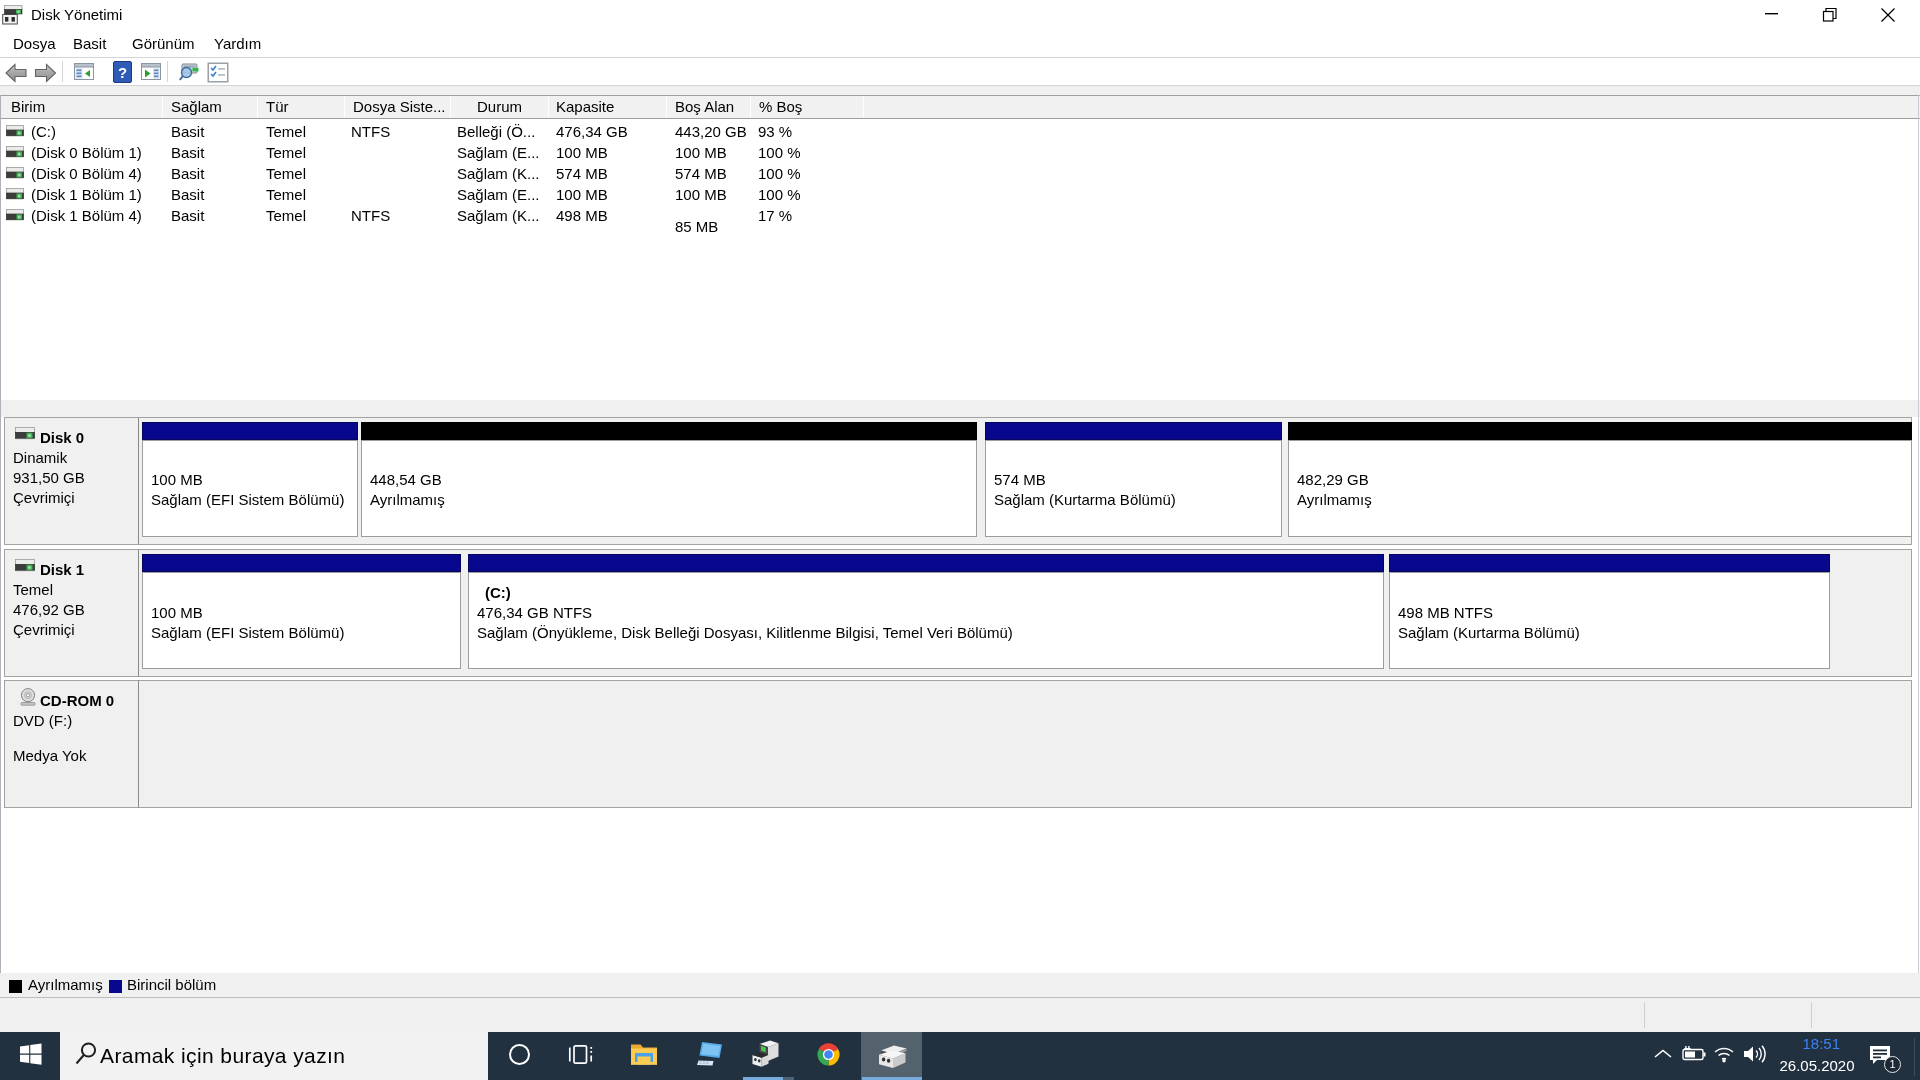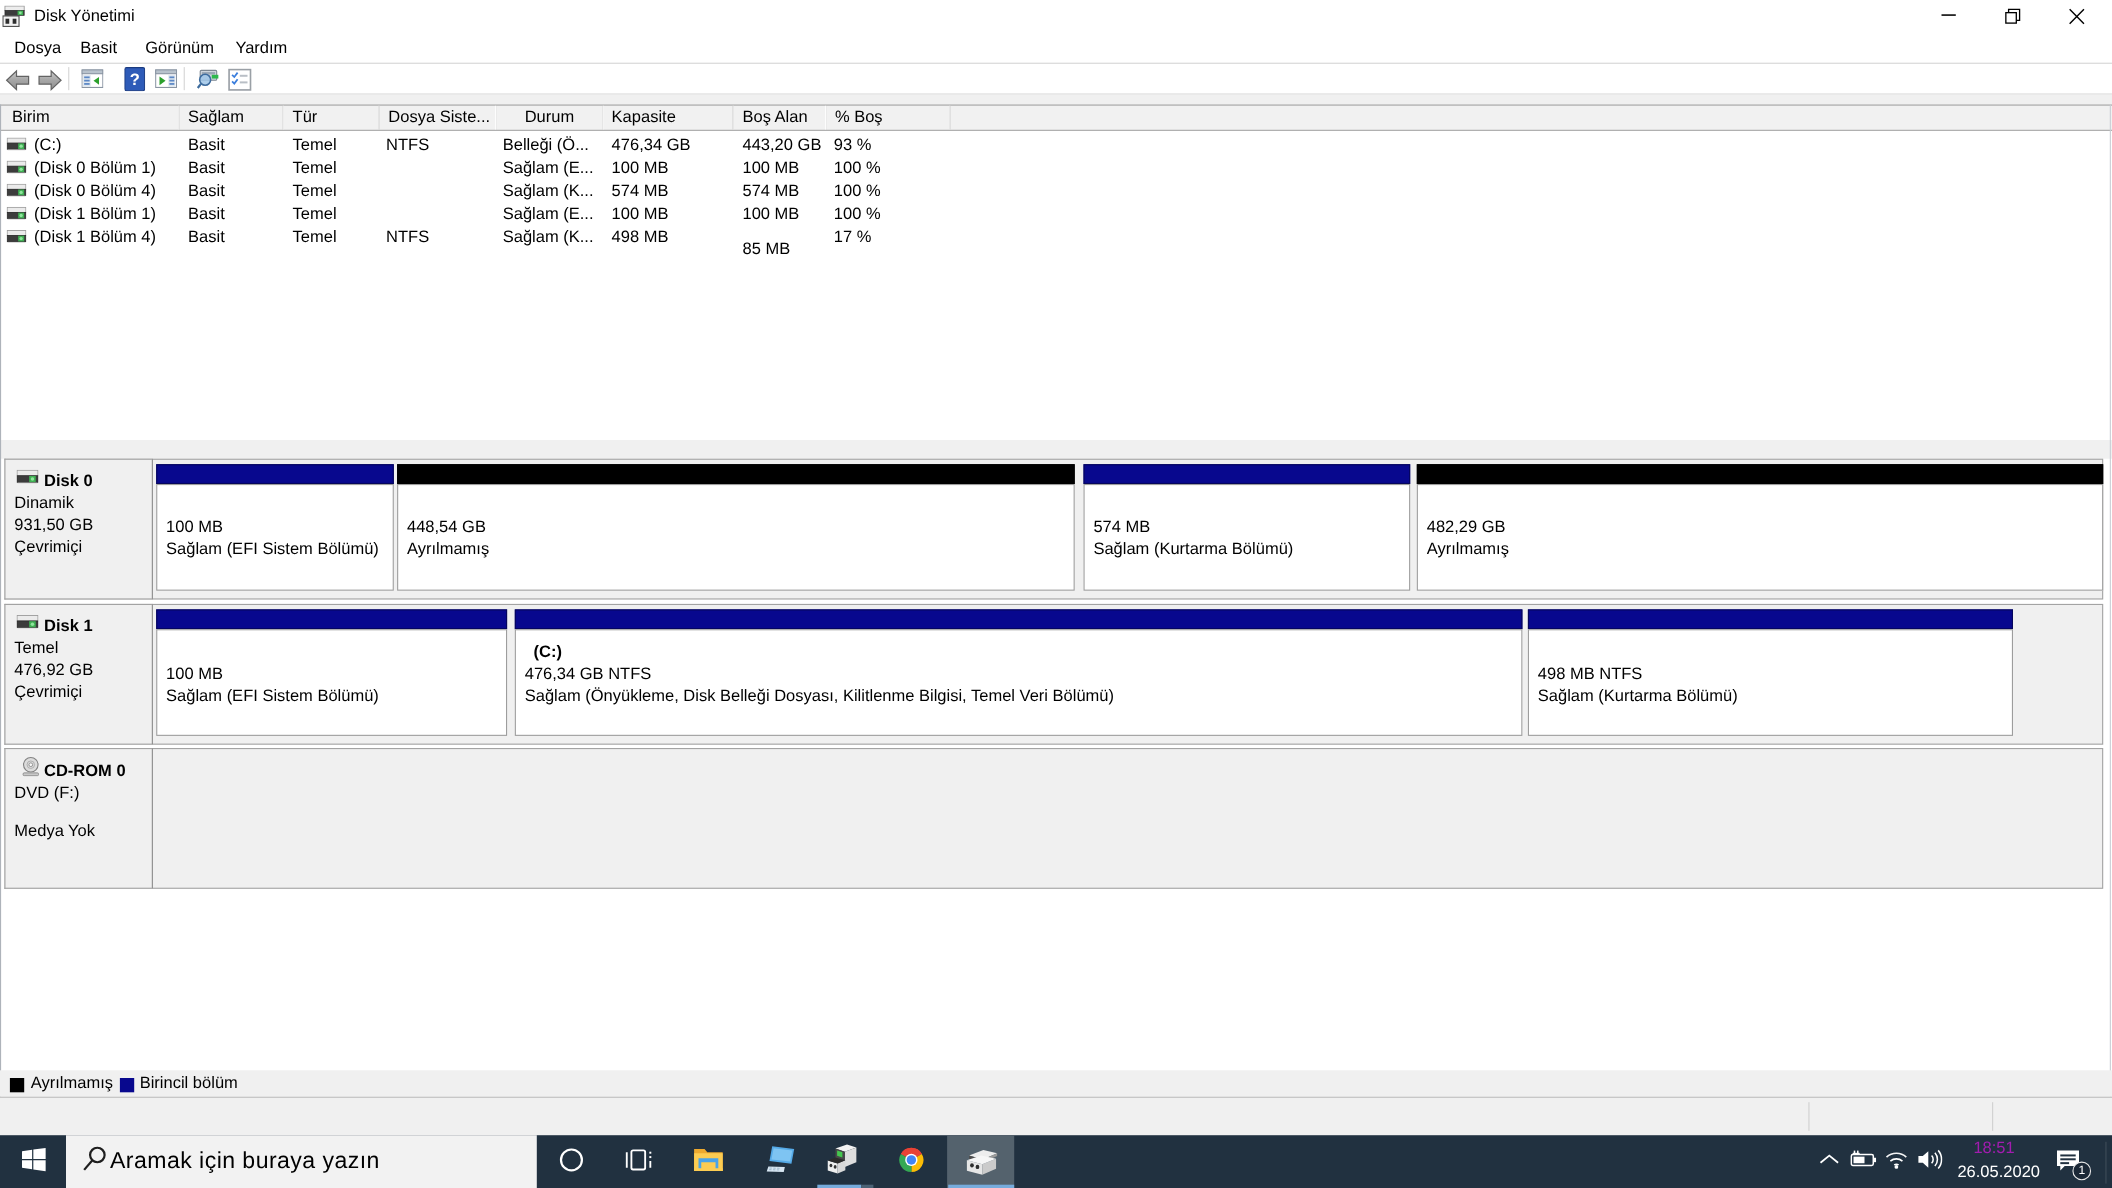--- a/index.html
+++ b/index.html
@@ -329,21 +329,21 @@
 <path d="M3 8 A13 13 0 0 1 21 8" opacity="0.95"></path>
 <path d="M6.5 11.5 A8.5 8.5 0 0 1 17.5 11.5"></path>
 <path d="M10 15 A4 4 0 0 1 14 15"></path>
 </g>
 <circle cx="12" cy="16.8" r="1.7" fill="#fff"></circle>
 </svg>
 <svg class="abs" style="left:1742px;top:1044px" width="24" height="20" viewBox="0 0 24 20">
 <path d="M2 7 H6 L11 2.5 V17.5 L6 13 H2 Z" fill="#fff"></path>
 <path d="M14 6.5 A5 5 0 0 1 14 13.5 M17 4 A9 9 0 0 1 17 16 M20 1.8 A12.5 12.5 0 0 1 20 18.2" stroke="#fff" stroke-width="1.4" fill="none"></path>
 </svg>
-<div class="abs nw traytime" style="left:1794px;top:1035px;width:46px;text-align:left;color:#a21caf">18:51</div>
+<div class="abs nw traytime" style="left:1794px;top:1035px;width:46px;text-align:right;color:#3b82f6">18:51</div>
 <div class="abs nw traytime" style="left:1776px;top:1057px;width:82px;text-align:center;color:#fff">26.05.2020</div>
 <svg class="abs" style="left:1869px;top:1045px" width="22" height="20" viewBox="0 0 22 20">
 <path d="M1 1 H21 V15 H8 L4 19 V15 H1 Z" fill="#fff"></path>
 <rect x="4" y="4.5" width="14" height="1.8" fill="#213140"></rect>
 <rect x="4" y="8" width="14" height="1.8" fill="#213140"></rect>
 <rect x="4" y="11.5" width="8" height="1.8" fill="#213140"></rect>
 </svg>
 <div class="abs" style="left:1884px;top:1056px;width:17px;height:17px;border-radius:50%;background:#1b2836;border:1.5px solid #e8e8e8;color:#fff;font-size:11px;text-align:center;line-height:14px">1</div>
 <div class="abs" style="left:1914px;top:1038px;width:1px;height:38px;background:#3e4c59"></div>
 

